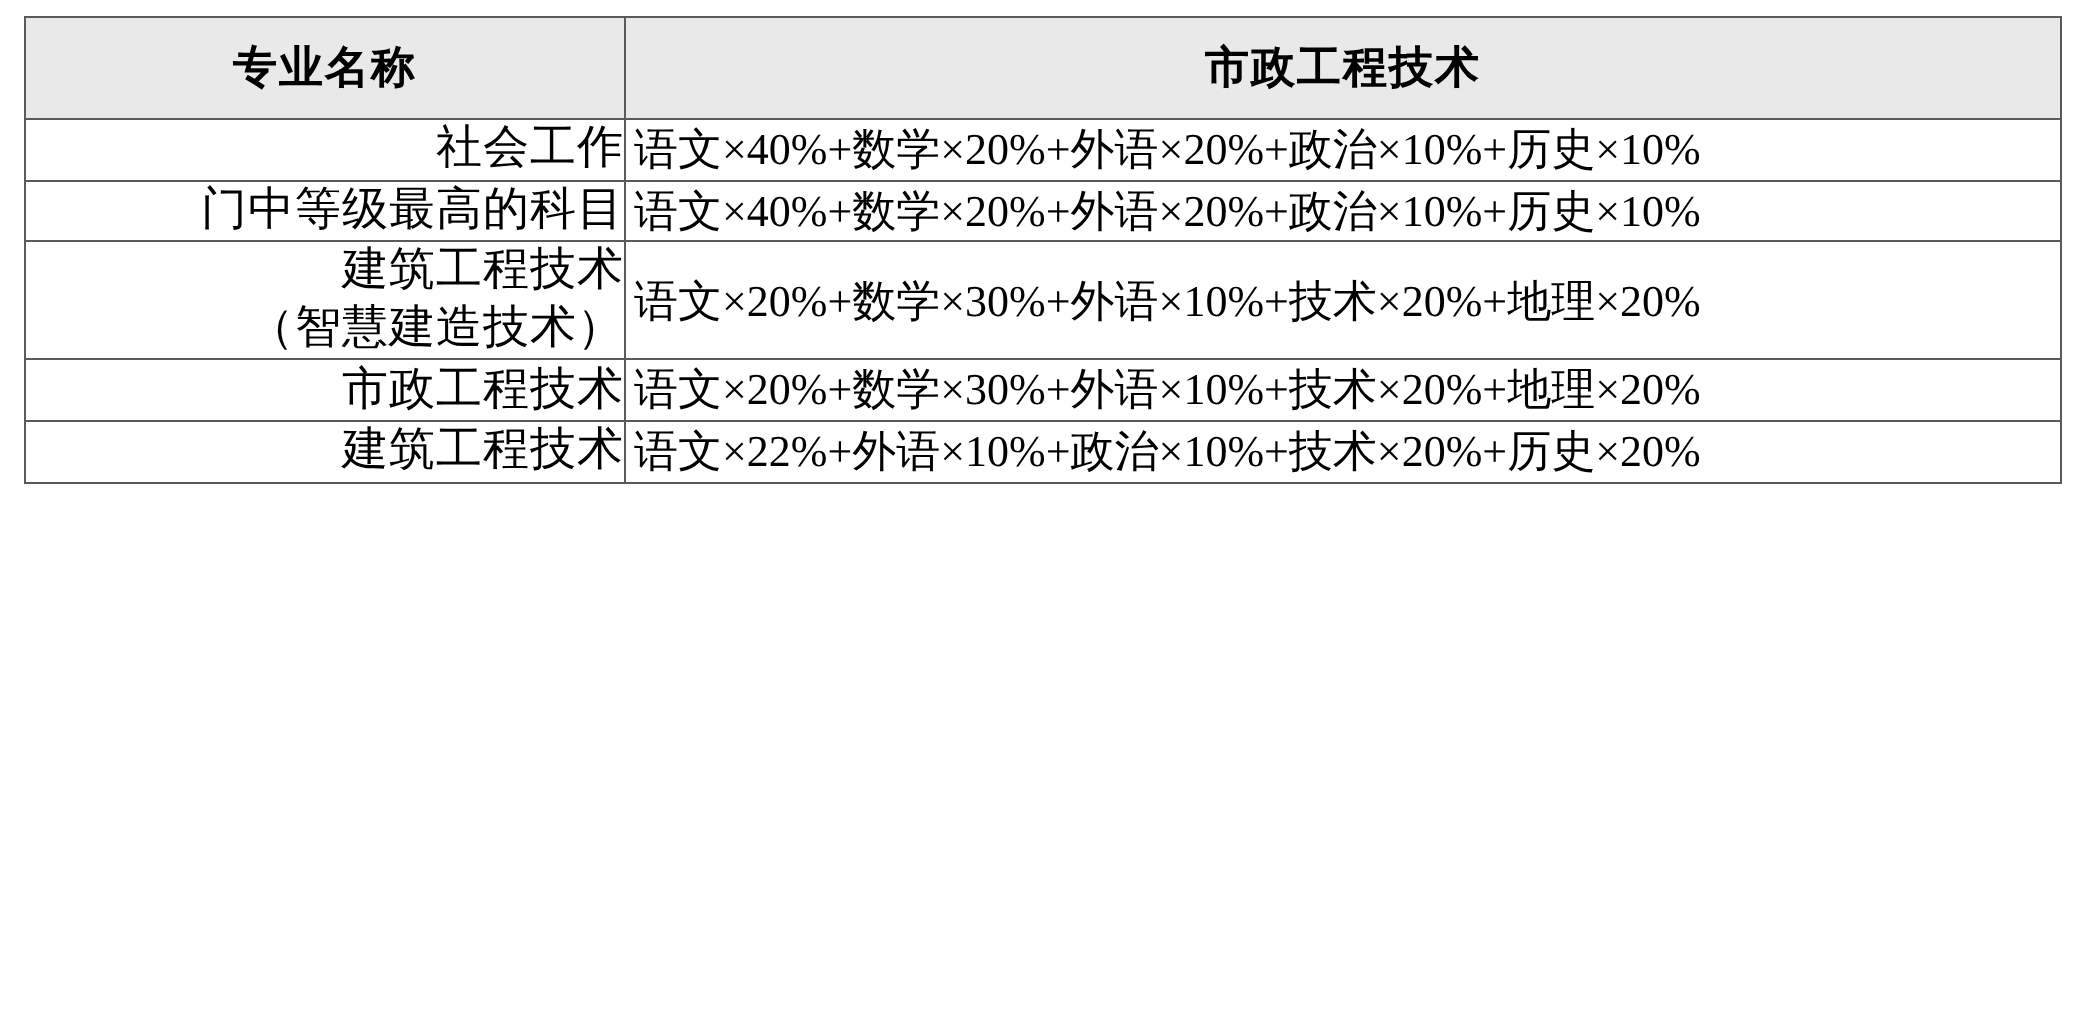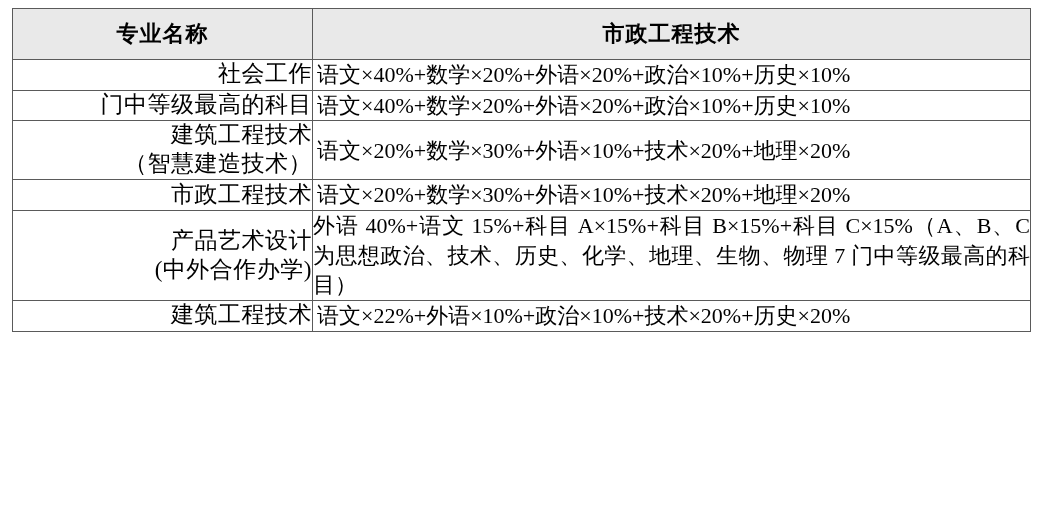--- a/index.html
+++ b/index.html
@@ -115,29 +115,20 @@
       <tr>
         <td class="cell-major">
           <span>市政工程技术</span>
         </td>
         <td class="cell-rule center-line">
           <p class="rule-para">语文×20%+数学×30%+外语×10%+技术×20%+地理×20%</p>
         </td>
       </tr>
       <tr>
         <td class="cell-major">
-          <span>产品艺术设计</span>
-          <span class="major-line2">(中外合作办学)</span>
-        </td>
-        <td class="cell-rule">
-          <p class="rule-para">外语 40%+语文 15%+科目 A×15%+科目 B×15%+科目 C×15%（A、B、C 为思想政治、技术、历史、化学、地理、生物、物理 7 门中等级最高的科目）</p>
-        </td>
-      </tr>
-      <tr>
-        <td class="cell-major">
           <span>建筑工程技术</span>
         </td>
         <td class="cell-rule center-line">
           <p class="rule-para">语文×22%+外语×10%+政治×10%+技术×20%+历史×20%</p>
         </td>
       </tr>
     </tbody>
   </table>
 </div>
 

